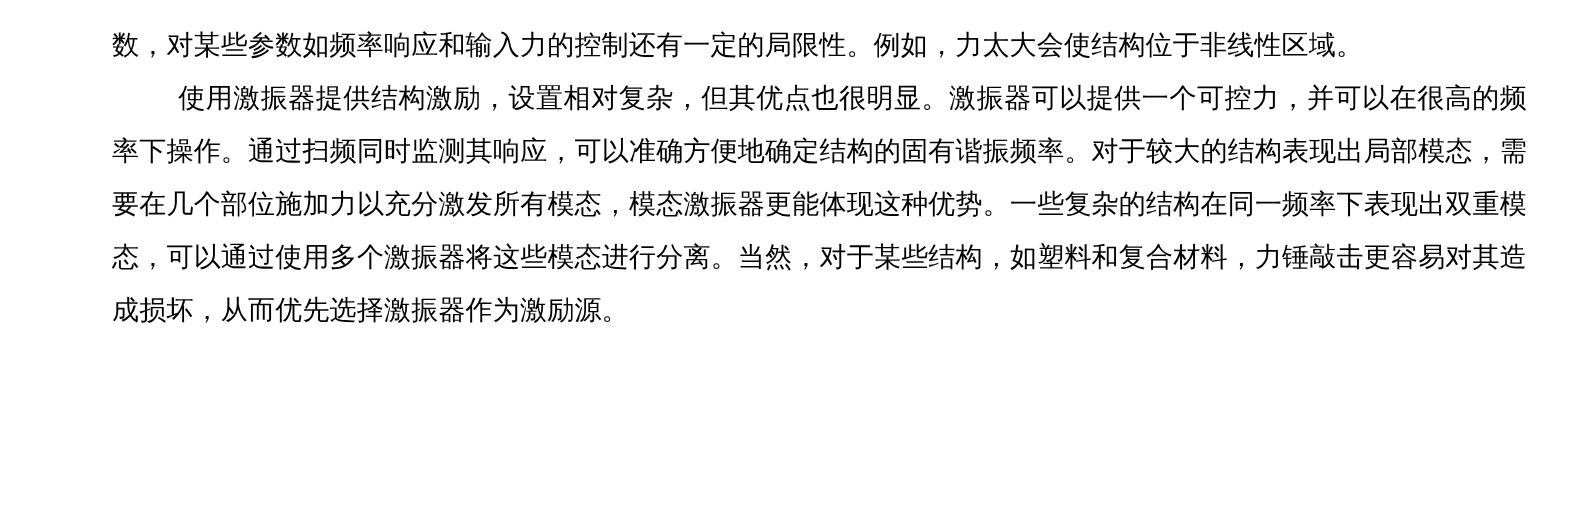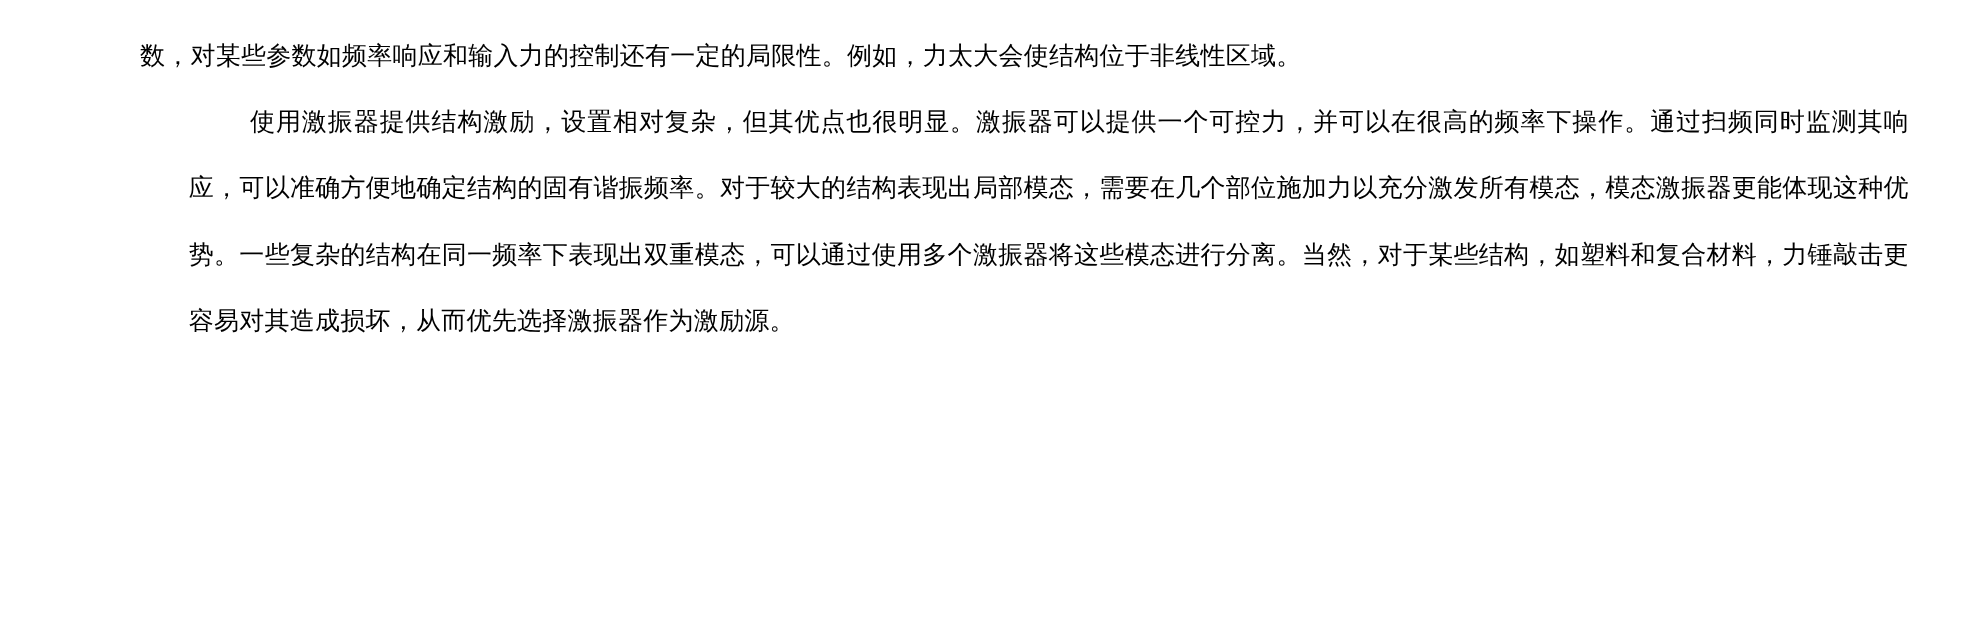--- a/index.html
+++ b/index.html
@@ -15,33 +15,32 @@
     overflow: hidden;
   }
   .page {
     box-sizing: border-box;
     width: 1587px;
     height: 511px;
     padding: 18px 60px 0 112px;
     background: #ffffff;
   }
   .doc-body {
-    font-size: 20px;
+    font-size: 27px;
     line-height: 53px;
     text-align: justify;
     text-justify: inter-ideograph;
     letter-spacing: 0.2px;
   }
   .para {
     margin: 0;
     text-indent: 0;
   }
   .para.indent {
     text-indent: 2.45em;
-    margin-left: 39px;
   }
 </style>
 </head>
 <body>
 
 <div class="page">
   <div class="doc-body">
     <p class="para">数，对某些参数如频率响应和输入力的控制还有一定的局限性。例如，力太大会使结构位于非线性区域。</p>
     <p class="para indent">使用激振器提供结构激励，设置相对复杂，但其优点也很明显。激振器可以提供一个可控力，并可以在很高的频率下操作。通过扫频同时监测其响应，可以准确方便地确定结构的固有谐振频率。对于较大的结构表现出局部模态，需要在几个部位施加力以充分激发所有模态，模态激振器更能体现这种优势。一些复杂的结构在同一频率下表现出双重模态，可以通过使用多个激振器将这些模态进行分离。当然，对于某些结构，如塑料和复合材料，力锤敲击更容易对其造成损坏，从而优先选择激振器作为激励源。</p>
   </div>

